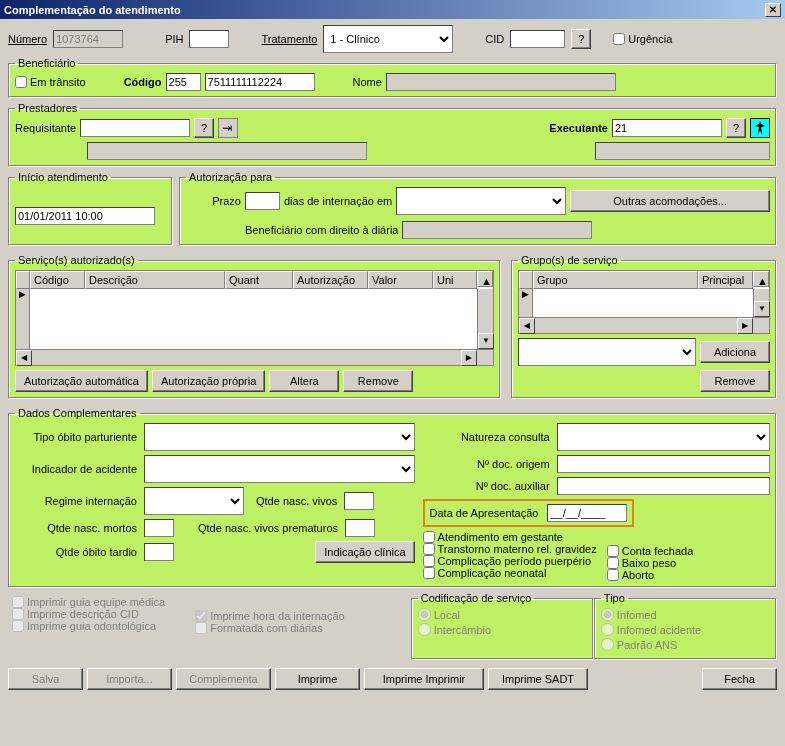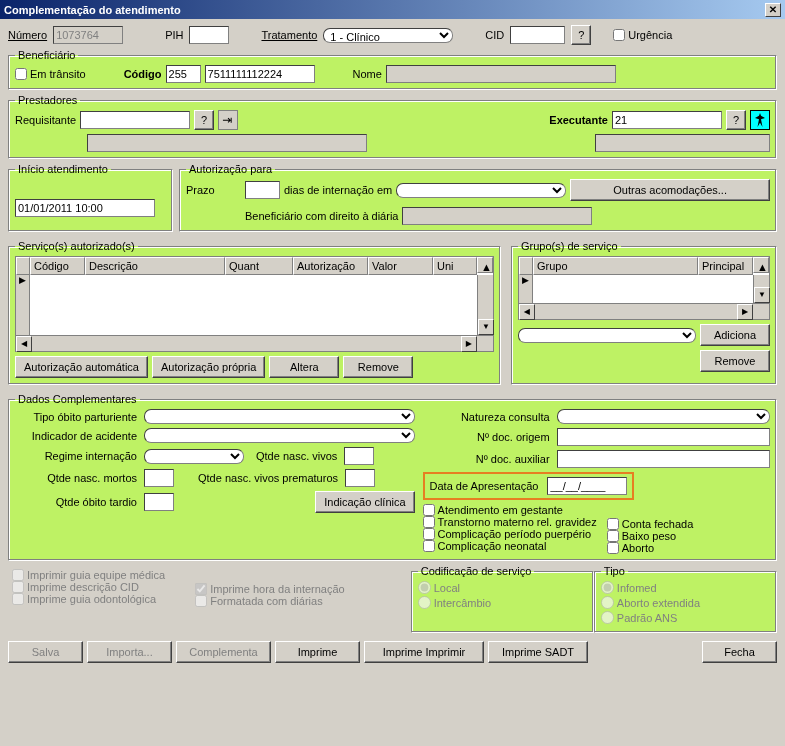--- a/index.html
+++ b/index.html
@@ -7,21 +7,21 @@
   .titlebar { background: linear-gradient(to right, #0a246a, #a6caf0); color: #fff; font-weight: bold; padding: 3px 4px; display: flex; justify-content: space-between; align-items: center; height: 19px; }
   .titlebar .close { width: 16px; height: 14px; background: #d4d0c8; color:#000; border: 1px solid #fff; border-right-color:#404040; border-bottom-color:#404040; font-size:10px; text-align:center; line-height:12px; font-family: Arial; }
   .window-body { padding: 6px 8px 4px 8px; }
   fieldset { border: 1px solid #808080; border-right-color:#fff; border-bottom-color:#fff; box-shadow: inset -1px -1px 0 #808080, inset 1px 1px 0 #fff; padding: 4px 6px 6px 6px; margin-bottom: 4px; background:#bef264; }
   legend { padding: 0 3px; }
   .row { display:flex; align-items:center; gap:4px; flex-wrap:nowrap; }
   label { white-space: nowrap; }
   .u { text-decoration: underline; }
   input[type=text], select { background:#fff; border:1px solid #808080; border-top-color:#404040; border-left-color:#404040; height:18px; font-size:11px; padding:1px 2px; }
   input[type=text]:disabled, input.readonly { background:#d4d0c8; color:#808080; }
-  select { height:15px;border-radius:7px; }
+  select { height:28px; }
   button, .btn { background:#d4d0c8; border:1px solid #fff; border-right-color:#404040; border-bottom-color:#404040; box-shadow: inset -1px -1px 0 #808080; height:22px; padding:0 8px; font-size:11px; cursor:pointer; font-family:inherit; }
   .btn.sm { height:20px; padding:0 4px; min-width:20px; }
   .checkbox { display:flex; align-items:center; gap:3px; }
   .checkbox input { width:12px; height:12px; }
   .disabled-text { color:#808080; }
   .section-top { display:flex; align-items:center; gap:6px; margin-bottom:4px; flex-wrap:nowrap; }
   .grid { background:#fff; border:1px solid #808080; }
   .grid-headers { display:flex; }
   .grid-headers div { background:#d4d0c8; border:1px solid #fff; border-right-color:#808080; border-bottom-color:#808080; padding:2px 3px; font-size:11px; overflow:hidden; white-space:nowrap; }
   .grid-body { height:60px; background:#fff; position:relative; }
@@ -113,21 +113,21 @@
 
 <div style="display:flex; gap:6px; margin-bottom:4px;">
   <fieldset style="width:165px">
     <legend>Início atendimento</legend>
     <br>
     <input type="text" style="width: 140px; margin-top: 8px;" value="01/01/2011 10:00">
   </fieldset>
   <fieldset style="flex:1">
     <legend>Autorização para</legend>
     <div class="row" style="margin-bottom:6px;">
-      <label style="width:55px; ">Prazo</label>
+      <label style="width:55px; text-align:right">Prazo</label>
       <input type="text" style="width: 35px;">
       <label>dias de internação em</label>
       <select style="width:170px"><option></option></select>
       <button class="btn" style="flex:1">Outras acomodações...</button>
     </div>
     <div class="row">
       <span style="width:55px"></span>
       <label>Beneficiário com direito à diária</label>
       <input type="text" class="readonly" disabled="" style="width: 190px;">
     </div>
@@ -343,21 +343,21 @@
   </fieldset>
   <fieldset style="flex:0.6">
     <legend>Tipo</legend>
     <div class="radio-group disabled-text">
       <label>
             <input type="radio" checked="" disabled="" style="">
             <span>Infomed</span>
           </label>
       <label>
             <input type="radio" disabled="" style="">
-            <span>Aborto extendida</span>
+            <span>Infomed acidente</span>
           </label>
       <label>
             <input type="radio" disabled="" style="">
             <span>Padrão ANS</span>
           </label>
     </div>
   </fieldset>
 </div>
 
 <div class="bottom-btns">

